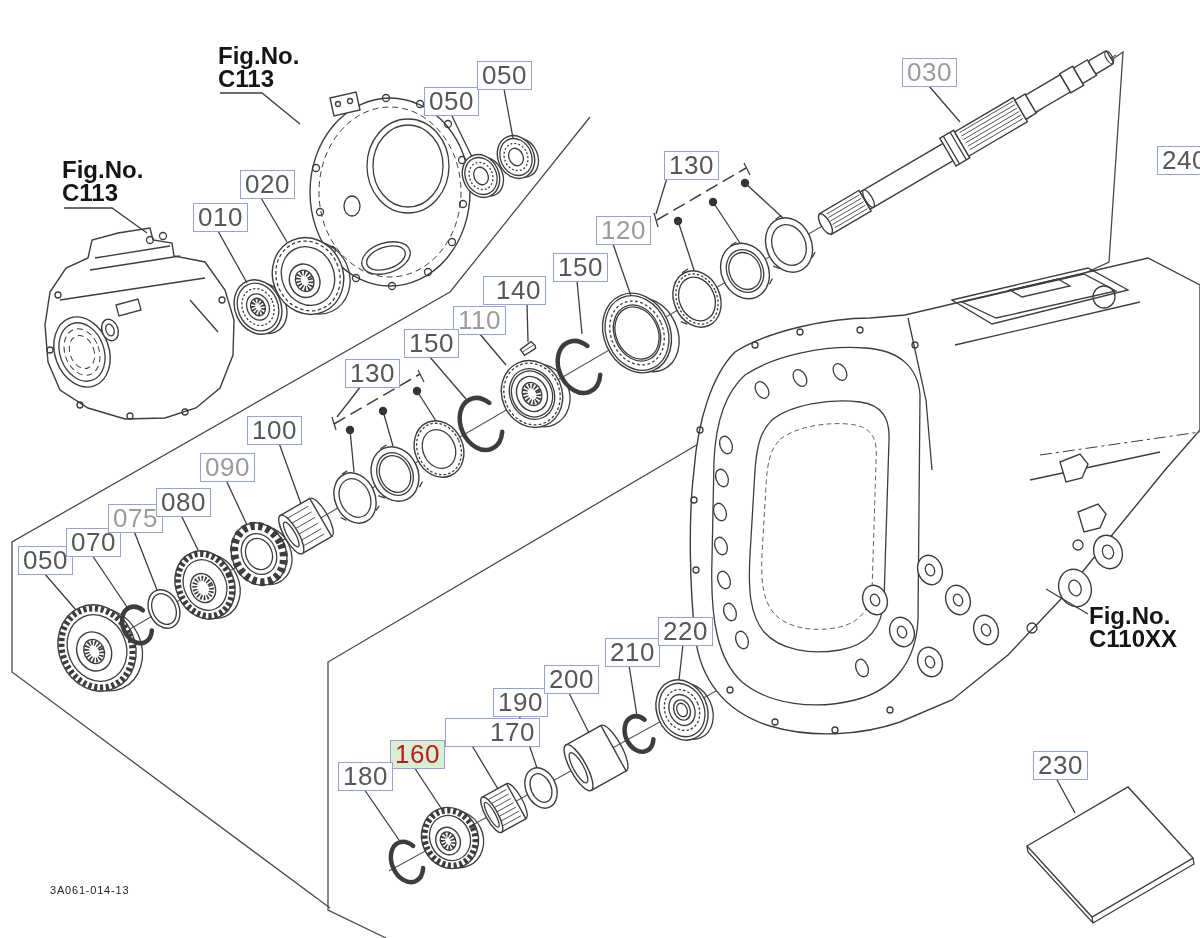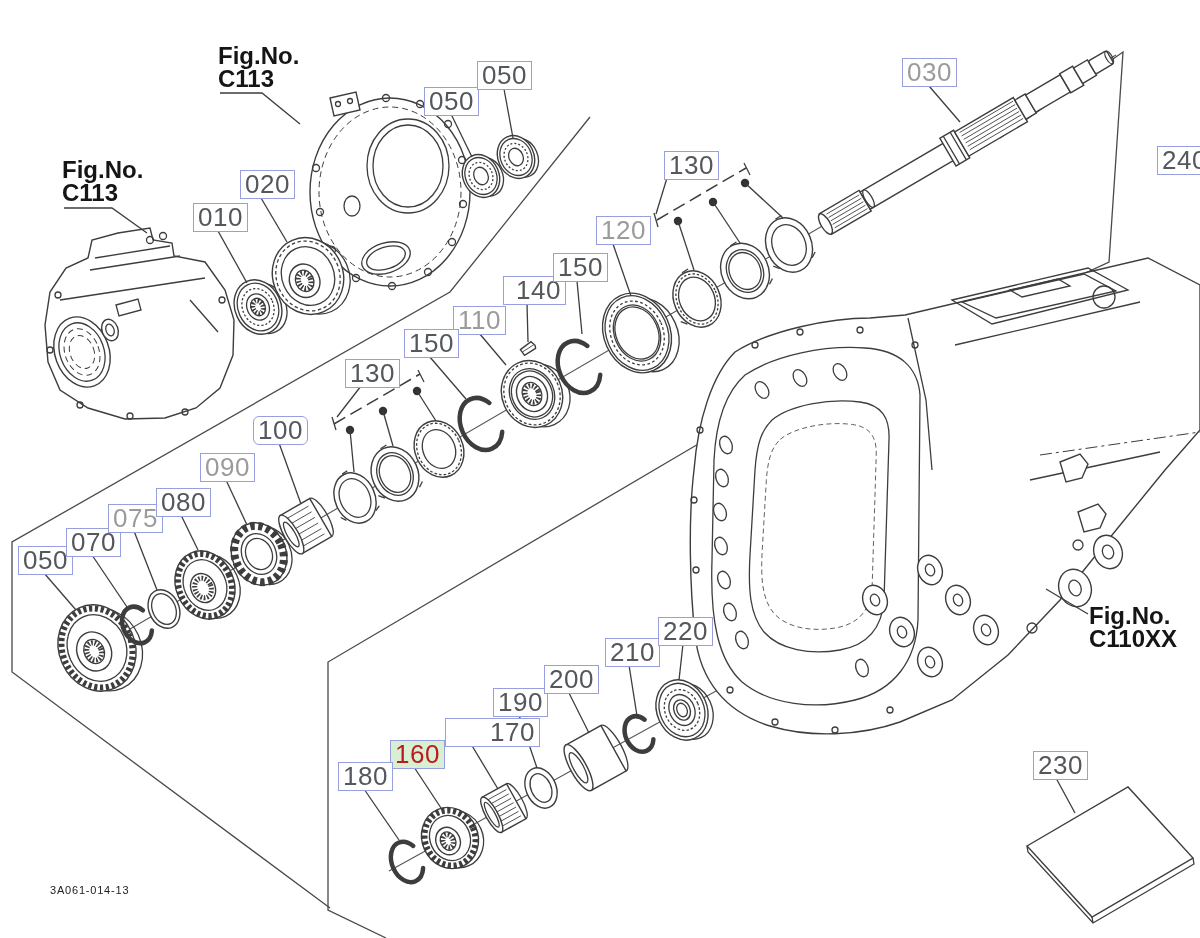--- a/index.html
+++ b/index.html
@@ -455,26 +455,26 @@
       <div class="plabel" style="left: 193px; top: 203px;">010</div>
       <div class="plabel" style="left: 240px; top: 170px;">020</div>
       <div class="plabel gray" style="left: 902px; top: 58px;">030</div>
       <div class="plabel" style="left: 424px; top: 87px;">050</div>
       <div class="plabel" style="left: 477px; top: 61px;">050</div>
       <div class="plabel" style="left: 18px; top: 546px;">050</div>
       <div class="plabel" style="left: 66px; top: 528px;">070</div>
       <div class="plabel gray" style="left: 108px; top: 504px;">075</div>
       <div class="plabel" style="left: 156px; top: 488px;">080</div>
       <div class="plabel gray" style="left: 200px; top: 453px;">090</div>
-      <div class="plabel" style="left: 253px; top: 416px; border-radius: 6px;">100</div>
+      <div class="plabel" style="left: 247px; top: 416px;">100</div>
       <div class="plabel gray" style="left: 453px; top: 306px;">110</div>
       <div class="plabel gray" style="left: 596px; top: 216px;">120</div>
       <div class="plabel" style="left: 664px; top: 151px;">130</div>
       <div class="plabel" style="left: 345px; top: 359px;">130</div>
-      <div class="plabel" style="left: 503px; top: 276px; padding-left: 12px;">140</div>
+      <div class="plabel" style="left: 483px; top: 276px; padding-left: 12px;">140</div>
       <div class="plabel" style="left: 553px; top: 253px;">150</div>
       <div class="plabel" style="left: 404px; top: 329px;">150</div>
       <div class="plabel green" style="left: 390px; top: 740px;">160</div>
       <div class="plabel" style="left: 445px; top: 718px; padding-left: 44px;">170</div>
       <div class="plabel" style="left: 338px; top: 762px;">180</div>
       <div class="plabel" style="left: 493px; top: 688px;">190</div>
       <div class="plabel" style="left: 544px; top: 665px;">200</div>
       <div class="plabel" style="left: 605px; top: 638px;">210</div>
       <div class="plabel" style="left: 658px; top: 617px;">220</div>
       <div class="plabel" style="left: 1033px; top: 751px;">230</div>

